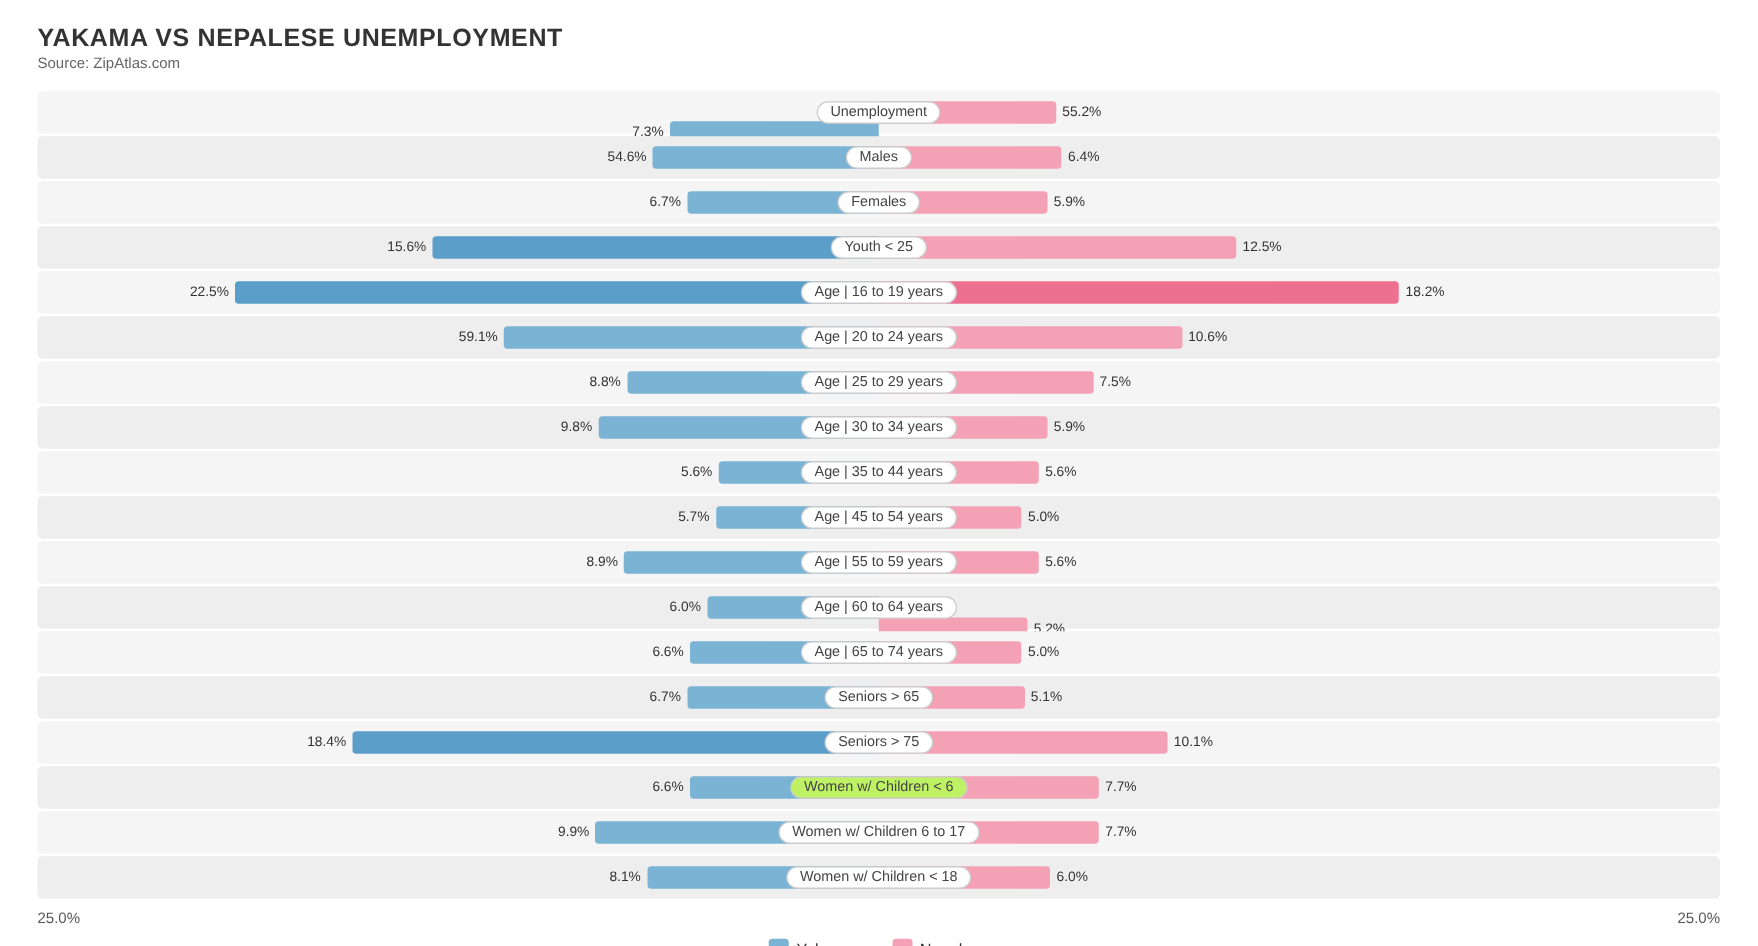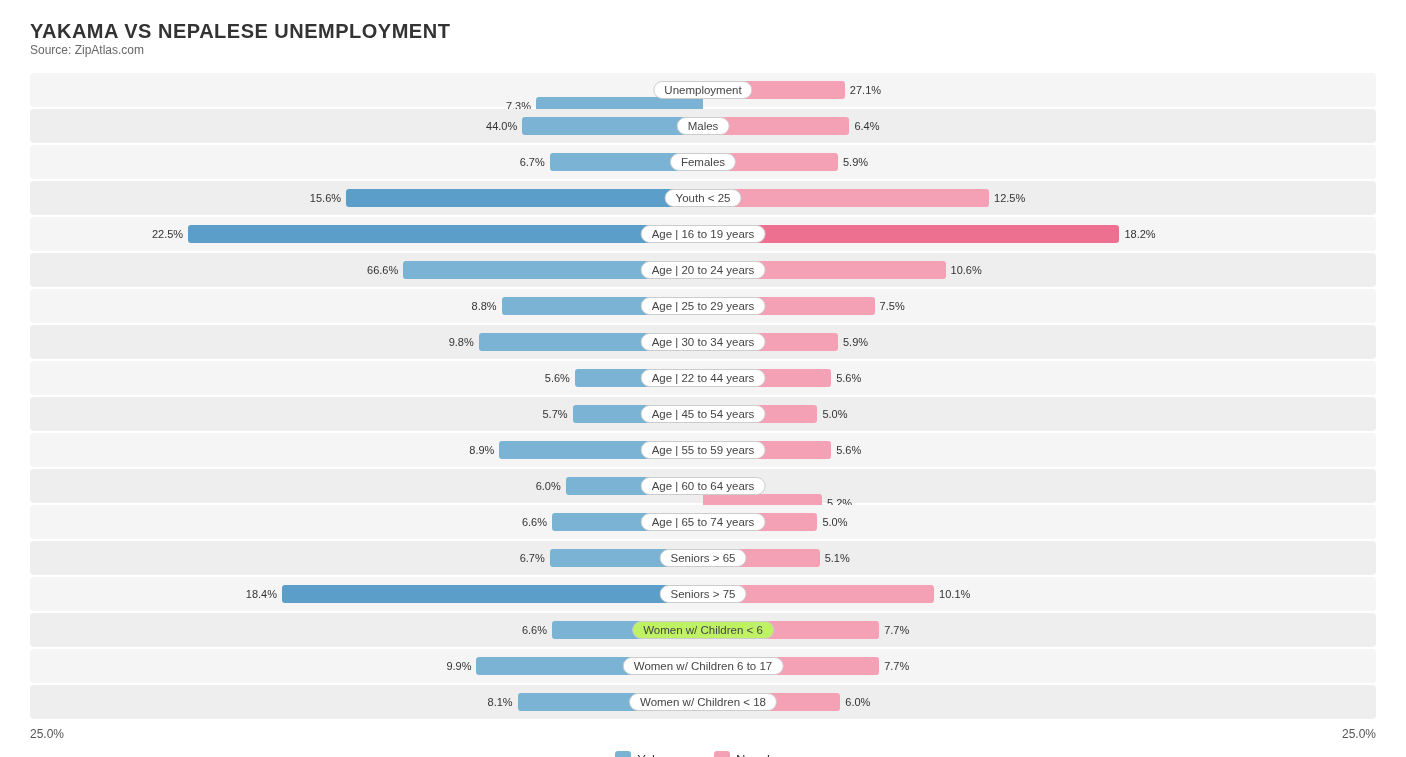--- a/index.html
+++ b/index.html
@@ -77,31 +77,31 @@
   <div class="bars-container" id="bars-container">
   <div style="display: flex; align-items: center; height: 34px; margin-bottom: 2px; background: rgb(245, 245, 245); border-radius: 4px; position: relative;">
         <div style="display: flex; width: 100%; height: 100%; align-items: center; position: relative;">
           <div style="width: 50%; height: 100%; display: flex; align-items: center; justify-content: flex-end; position: relative;">
             <div style="height: 18px; width: 24.82%; background: rgb(122, 179, 212); border-radius: 3px 0px 0px 3px; position: absolute; right: 0px; display: flex; align-items: center; margin-top: 32px;">
               <span style="position: absolute; right: calc(100% + 5px); font-size: 11px; color: rgb(51, 51, 51); white-space: nowrap;">7.3%</span>
             </div>
           </div>
           <div style="width: 50%; height: 100%; display: flex; align-items: center; justify-content: flex-start; position: relative;">
             <div style="height: 18px; width: 21.08%; background: rgb(244, 160, 181); border-radius: 0px 3px 3px 0px; position: absolute; left: 0px; display: flex; align-items: center;">
-              <span style="position: absolute; left: calc(100% + 5px); font-size: 11px; color: rgb(51, 51, 51); white-space: nowrap;">27.1%</span>
+              <span style="position: absolute; left: calc(100% + 5px); font-size: 11px; color: rgb(51, 51, 51); white-space: nowrap;">55.2%</span>
             </div>
           </div>
           <div style="position: absolute; left: 50%; transform: translateX(-50%); z-index: 10; background: rgb(255, 255, 255); border: 1px solid rgb(204, 204, 204); border-radius: 12px; padding: 2px 10px; font-size: 11.5px; color: rgb(68, 68, 68); white-space: nowrap;">Unemployment</div>
         </div>
       </div>
       <div style="display: flex; align-items: center; height: 34px; margin-bottom: 2px; background: rgb(238, 238, 238); border-radius: 4px; position: relative;">
         <div style="display: flex; width: 100%; height: 100%; align-items: center; position: relative;">
           <div style="width: 50%; height: 100%; display: flex; align-items: center; justify-content: flex-end; position: relative;">
             <div style="height: 18px; width: 26.86%; background: rgb(122, 179, 212); border-radius: 3px 0px 0px 3px; position: absolute; right: 0px; display: flex; align-items: center;">
-              <span style="position: absolute; right: calc(100% + 5px); font-size: 11px; color: rgb(51, 51, 51); white-space: nowrap;">44.0%</span>
+              <span style="position: absolute; right: calc(100% + 5px); font-size: 11px; color: rgb(51, 51, 51); white-space: nowrap;">54.6%</span>
             </div>
           </div>
           <div style="width: 50%; height: 100%; display: flex; align-items: center; justify-content: flex-start; position: relative;">
             <div style="height: 18px; width: 21.76%; background: rgb(244, 160, 181); border-radius: 0px 3px 3px 0px; position: absolute; left: 0px; display: flex; align-items: center;">
               <span style="position: absolute; left: calc(100% + 5px); font-size: 11px; color: rgb(51, 51, 51); white-space: nowrap;">6.4%</span>
             </div>
           </div>
           <div style="position: absolute; left: 50%; transform: translateX(-50%); z-index: 10; background: rgb(255, 255, 255); border: 1px solid rgb(204, 204, 204); border-radius: 12px; padding: 2px 10px; font-size: 11.5px; color: rgb(68, 68, 68); white-space: nowrap;">Males</div>
         </div>
       </div>
@@ -147,21 +147,21 @@
               <span style="position: absolute; left: calc(100% + 5px); font-size: 11px; color: rgb(51, 51, 51); white-space: nowrap;">18.2%</span>
             </div>
           </div>
           <div style="position: absolute; left: 50%; transform: translateX(-50%); z-index: 10; background: rgb(255, 255, 255); border: 1px solid rgb(204, 204, 204); border-radius: 12px; padding: 2px 10px; font-size: 11.5px; color: rgb(68, 68, 68); white-space: nowrap;">Age | 16 to 19 years</div>
         </div>
       </div>
       <div style="display: flex; align-items: center; height: 34px; margin-bottom: 2px; background: rgb(238, 238, 238); border-radius: 4px; position: relative;">
         <div style="display: flex; width: 100%; height: 100%; align-items: center; position: relative;">
           <div style="width: 50%; height: 100%; display: flex; align-items: center; justify-content: flex-end; position: relative;">
             <div style="height: 18px; width: 44.54%; background: rgb(122, 179, 212); border-radius: 3px 0px 0px 3px; position: absolute; right: 0px; display: flex; align-items: center;">
-              <span style="position: absolute; right: calc(100% + 5px); font-size: 11px; color: rgb(51, 51, 51); white-space: nowrap;">66.6%</span>
+              <span style="position: absolute; right: calc(100% + 5px); font-size: 11px; color: rgb(51, 51, 51); white-space: nowrap;">59.1%</span>
             </div>
           </div>
           <div style="width: 50%; height: 100%; display: flex; align-items: center; justify-content: flex-start; position: relative;">
             <div style="height: 18px; width: 36.04%; background: rgb(244, 160, 181); border-radius: 0px 3px 3px 0px; position: absolute; left: 0px; display: flex; align-items: center;">
               <span style="position: absolute; left: calc(100% + 5px); font-size: 11px; color: rgb(51, 51, 51); white-space: nowrap;">10.6%</span>
             </div>
           </div>
           <div style="position: absolute; left: 50%; transform: translateX(-50%); z-index: 10; background: rgb(255, 255, 255); border: 1px solid rgb(204, 204, 204); border-radius: 12px; padding: 2px 10px; font-size: 11.5px; color: rgb(68, 68, 68); white-space: nowrap;">Age | 20 to 24 years</div>
         </div>
       </div>
@@ -200,21 +200,21 @@
           <div style="width: 50%; height: 100%; display: flex; align-items: center; justify-content: flex-end; position: relative;">
             <div style="height: 18px; width: 19.04%; background: rgb(122, 179, 212); border-radius: 3px 0px 0px 3px; position: absolute; right: 0px; display: flex; align-items: center;">
               <span style="position: absolute; right: calc(100% + 5px); font-size: 11px; color: rgb(51, 51, 51); white-space: nowrap;">5.6%</span>
             </div>
           </div>
           <div style="width: 50%; height: 100%; display: flex; align-items: center; justify-content: flex-start; position: relative;">
             <div style="height: 18px; width: 19.04%; background: rgb(244, 160, 181); border-radius: 0px 3px 3px 0px; position: absolute; left: 0px; display: flex; align-items: center;">
               <span style="position: absolute; left: calc(100% + 5px); font-size: 11px; color: rgb(51, 51, 51); white-space: nowrap;">5.6%</span>
             </div>
           </div>
-          <div style="position: absolute; left: 50%; transform: translateX(-50%); z-index: 10; background: rgb(255, 255, 255); border: 1px solid rgb(204, 204, 204); border-radius: 12px; padding: 2px 10px; font-size: 11.5px; color: rgb(68, 68, 68); white-space: nowrap;">Age | 22 to 44 years</div>
+          <div style="position: absolute; left: 50%; transform: translateX(-50%); z-index: 10; background: rgb(255, 255, 255); border: 1px solid rgb(204, 204, 204); border-radius: 12px; padding: 2px 10px; font-size: 11.5px; color: rgb(68, 68, 68); white-space: nowrap;">Age | 35 to 44 years</div>
         </div>
       </div>
       <div style="display: flex; align-items: center; height: 34px; margin-bottom: 2px; background: rgb(238, 238, 238); border-radius: 4px; position: relative;">
         <div style="display: flex; width: 100%; height: 100%; align-items: center; position: relative;">
           <div style="width: 50%; height: 100%; display: flex; align-items: center; justify-content: flex-end; position: relative;">
             <div style="height: 18px; width: 19.38%; background: rgb(122, 179, 212); border-radius: 3px 0px 0px 3px; position: absolute; right: 0px; display: flex; align-items: center;">
               <span style="position: absolute; right: calc(100% + 5px); font-size: 11px; color: rgb(51, 51, 51); white-space: nowrap;">5.7%</span>
             </div>
           </div>
           <div style="width: 50%; height: 100%; display: flex; align-items: center; justify-content: flex-start; position: relative;">

